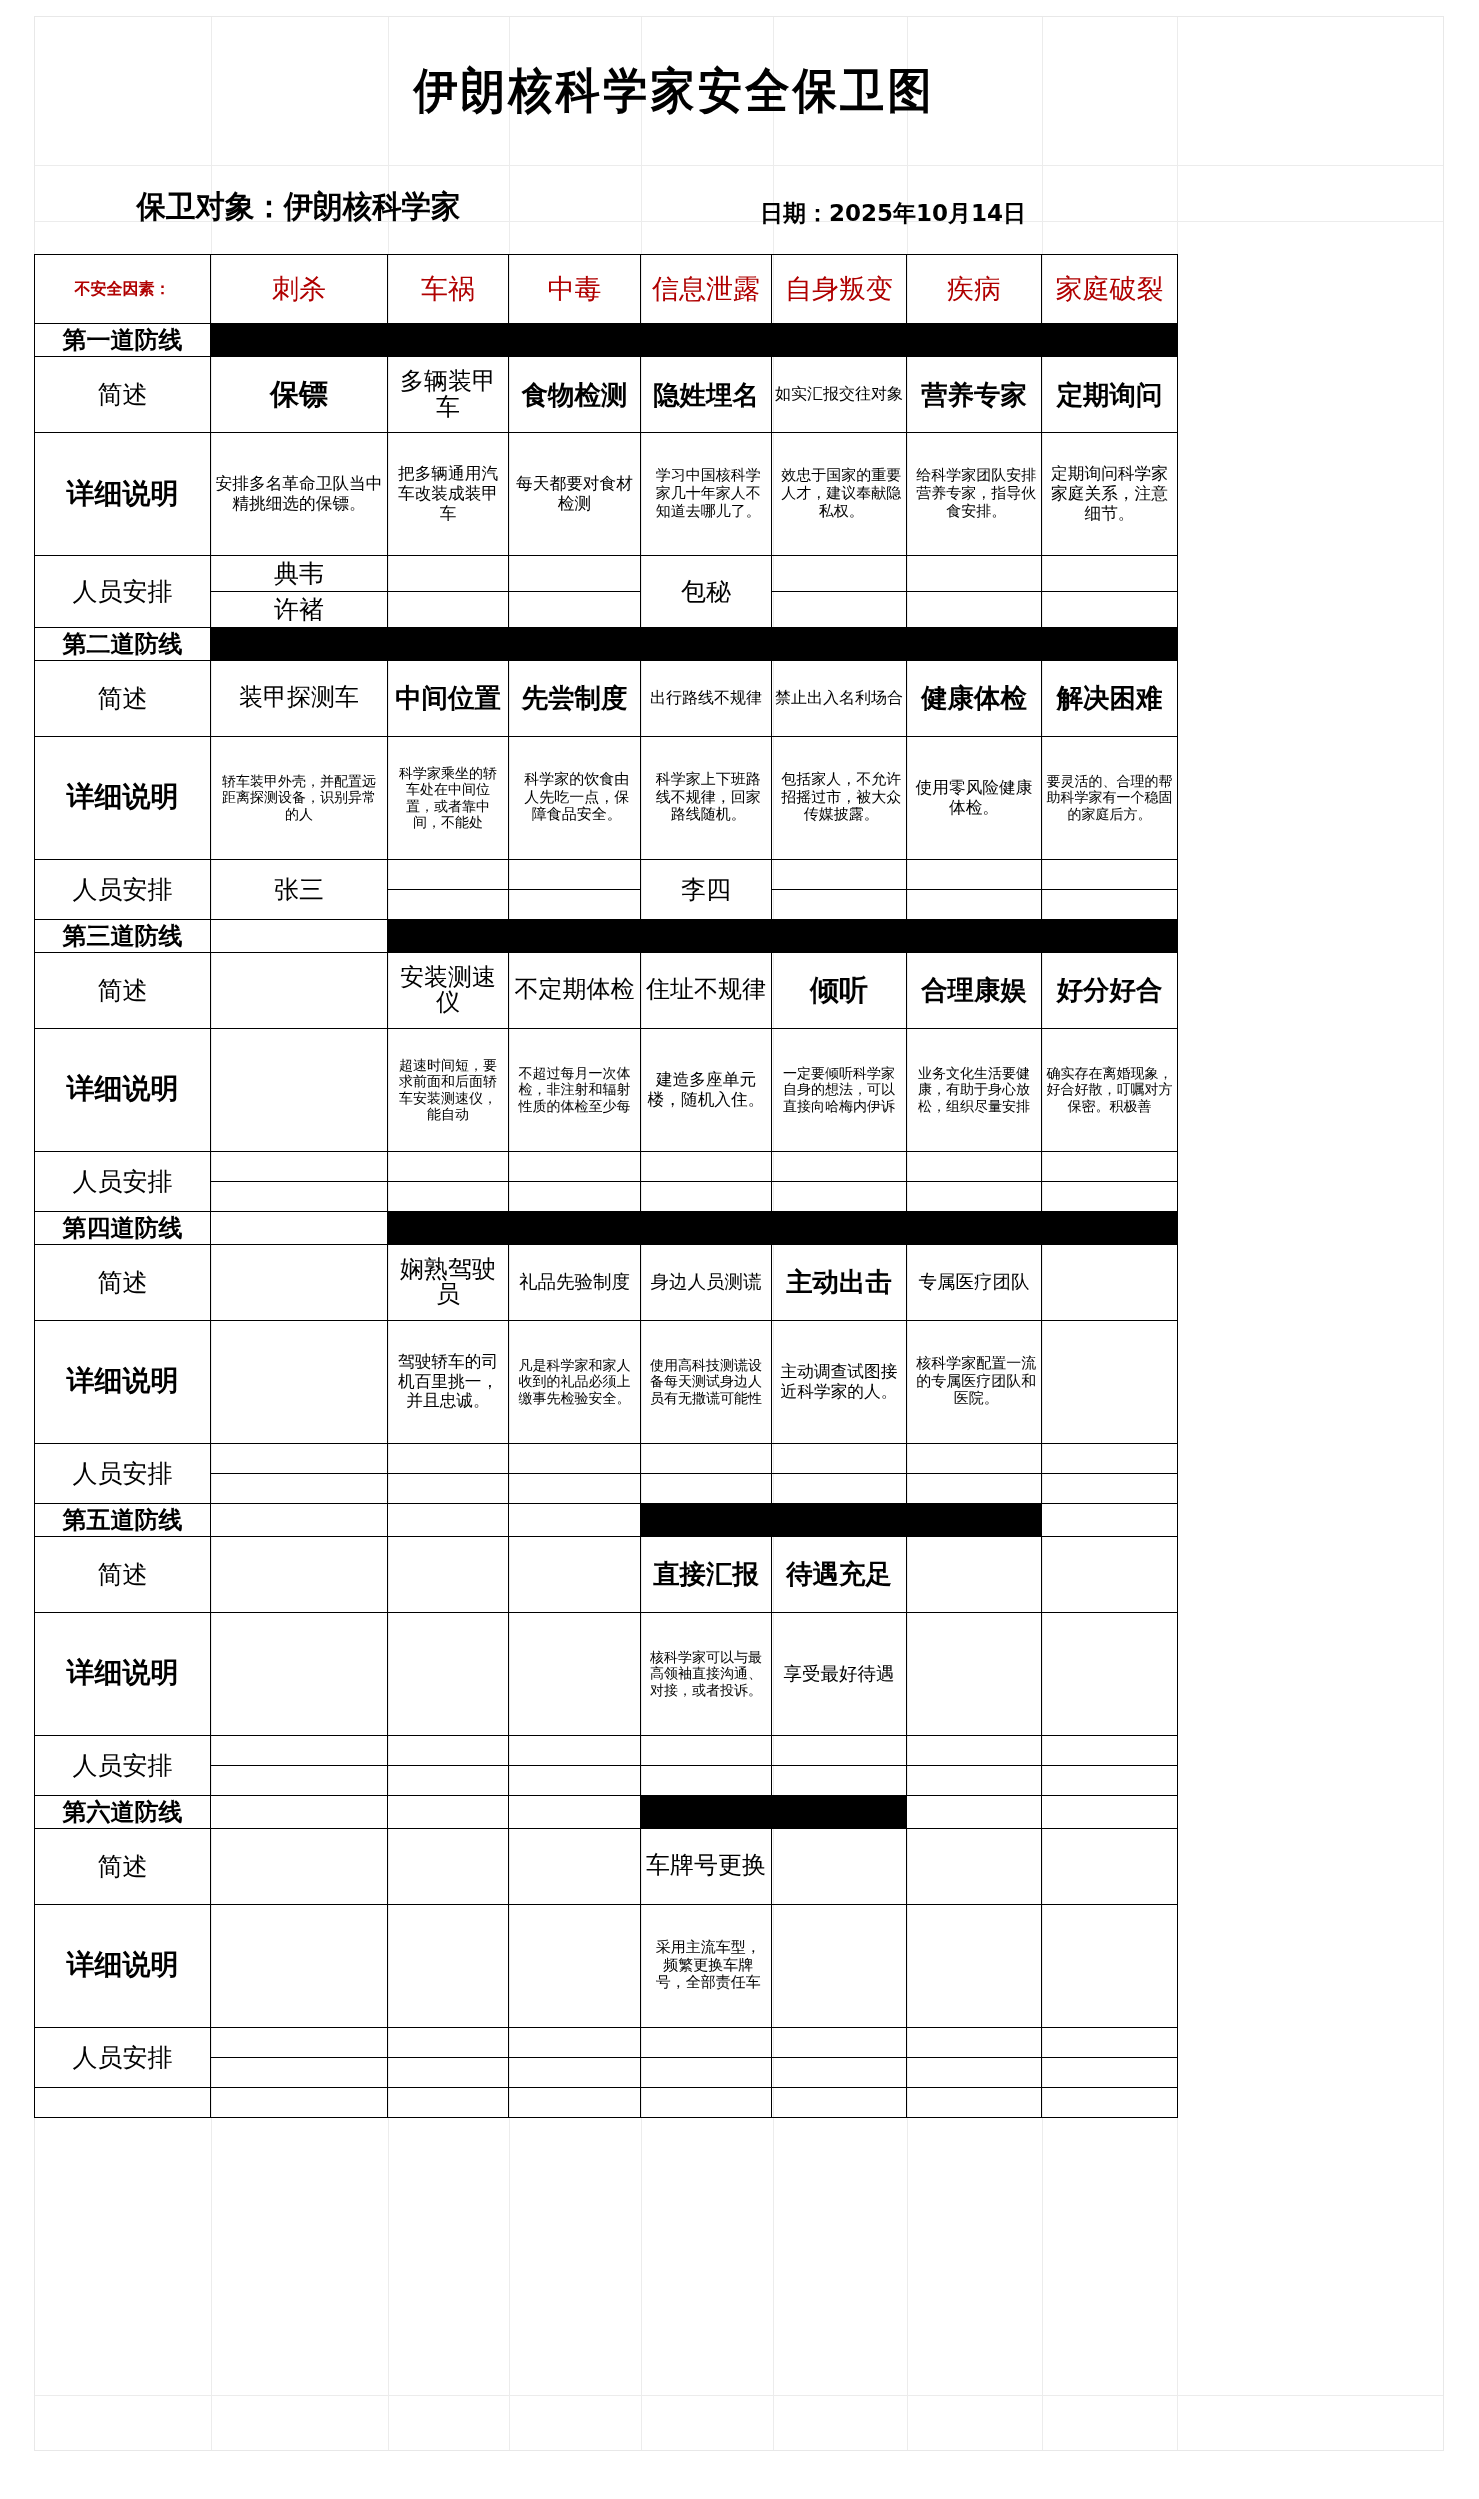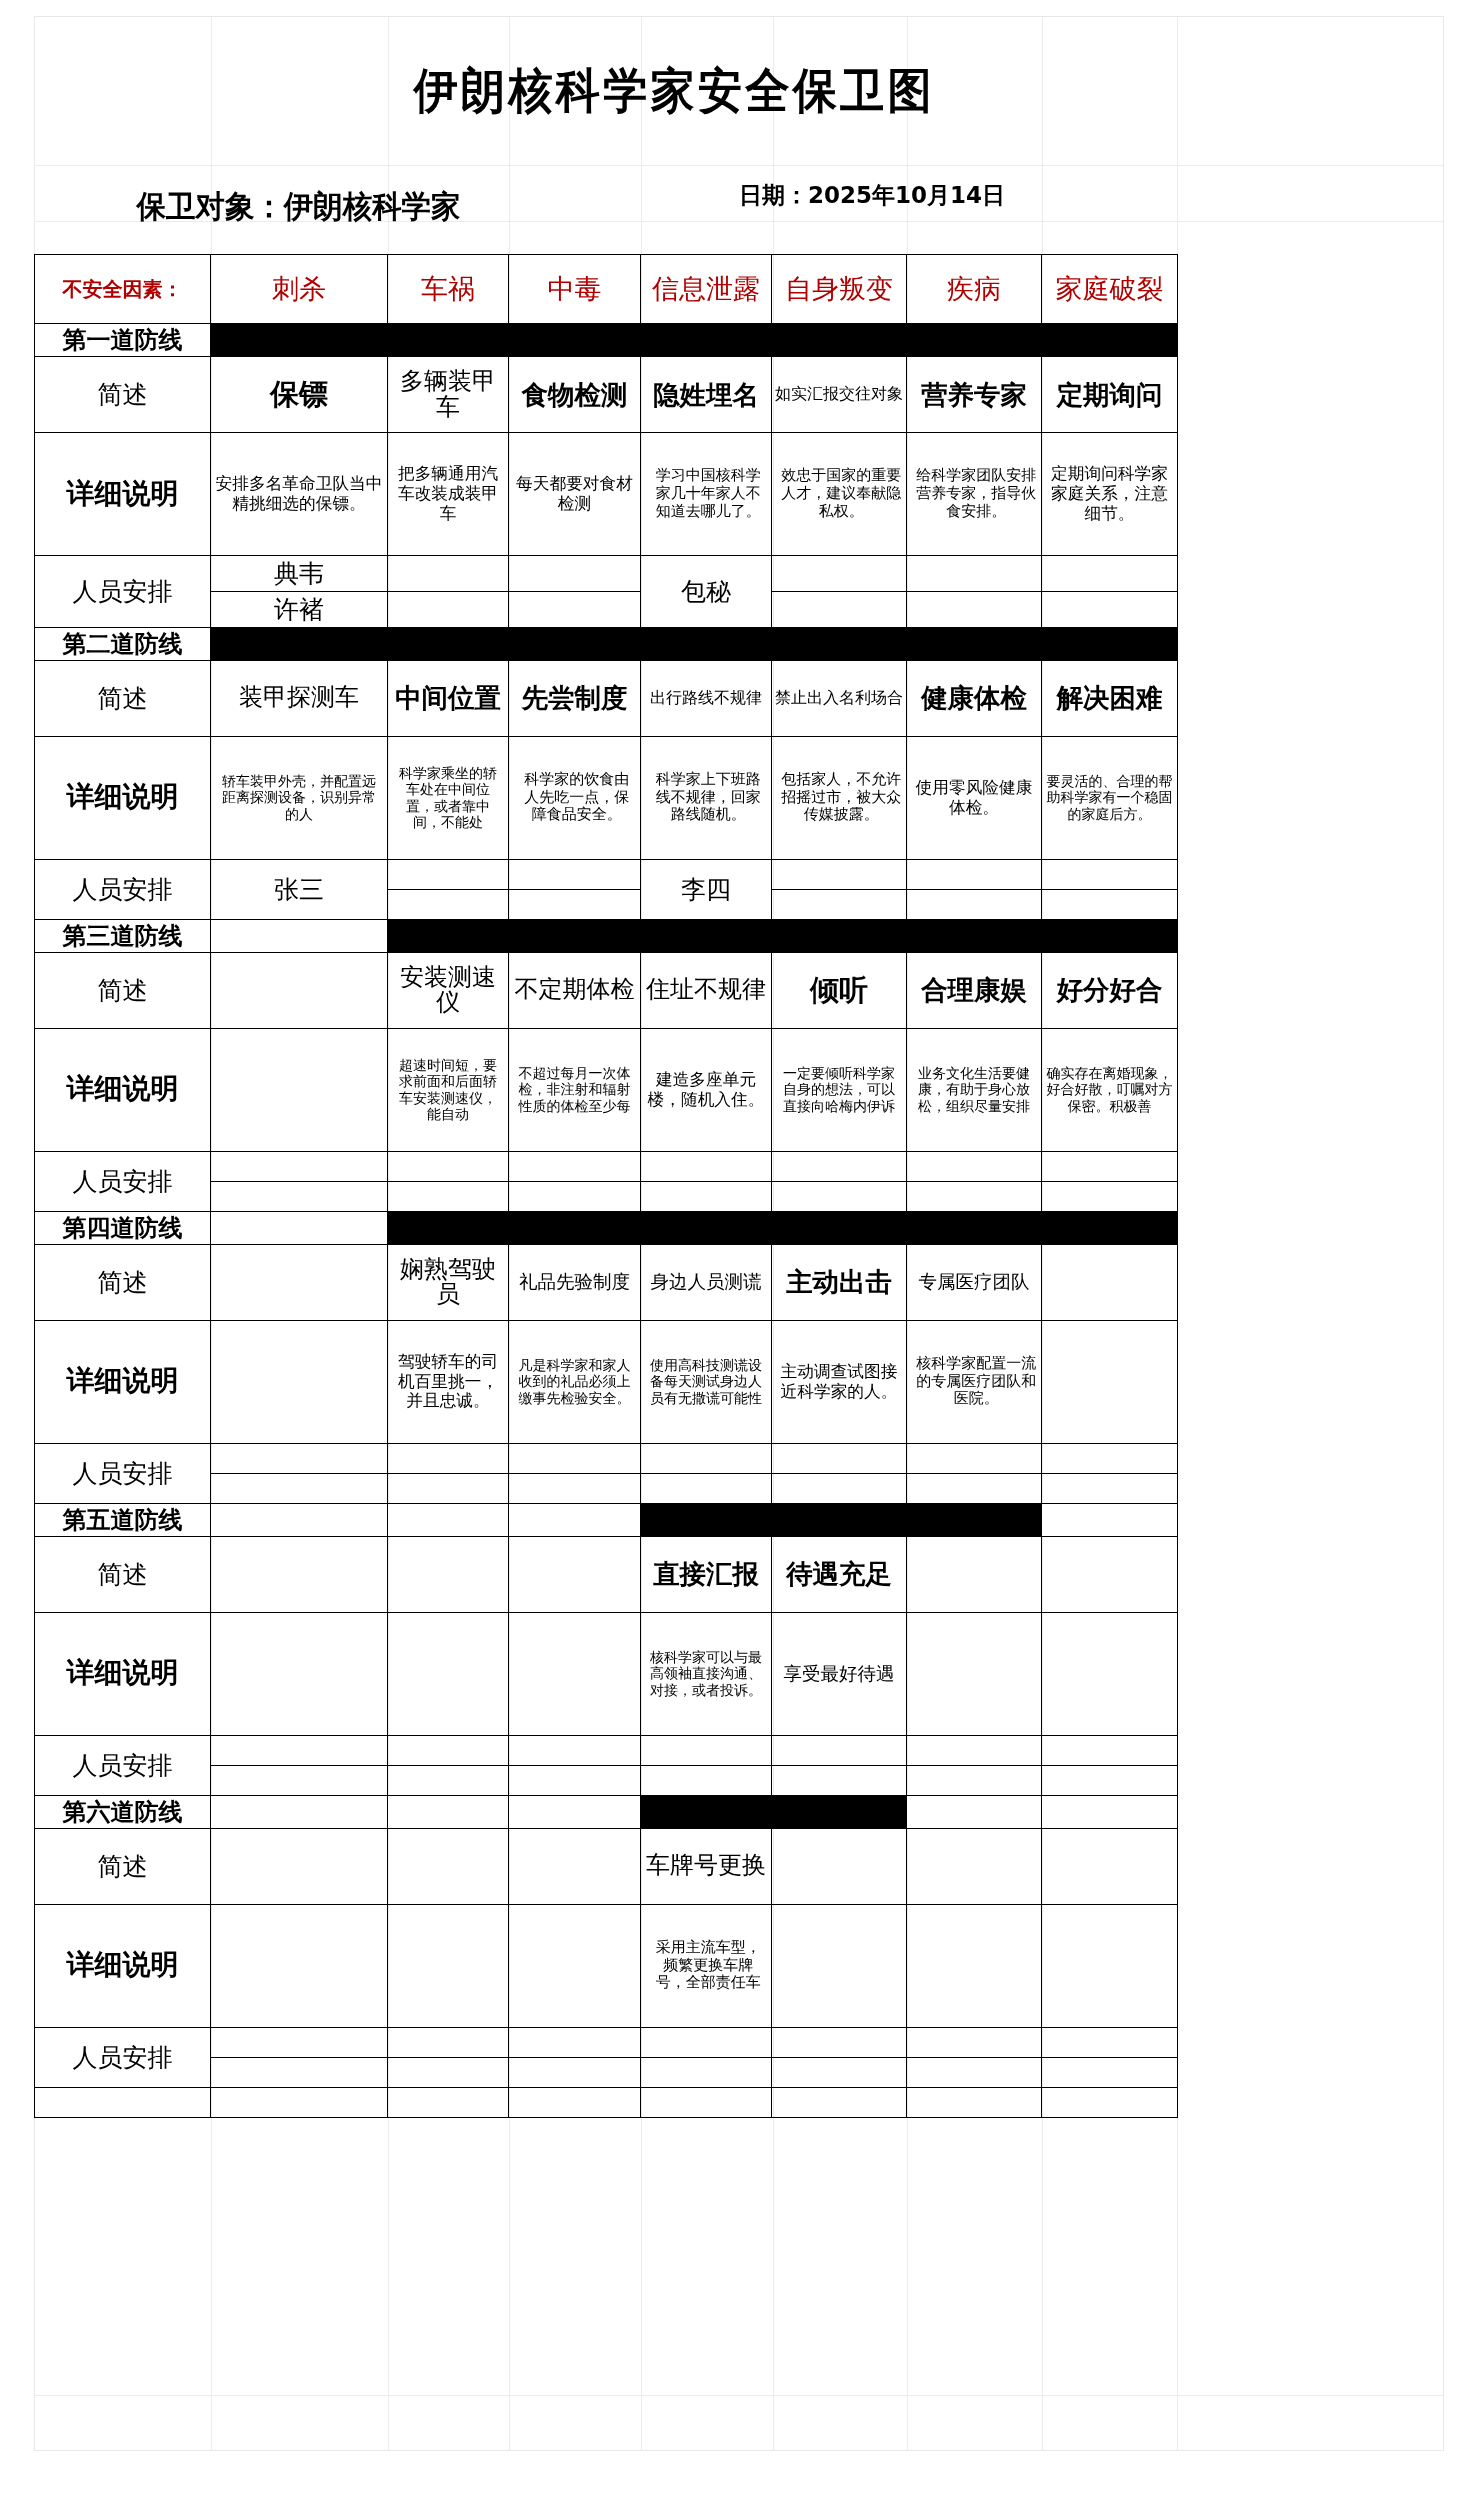--- a/index.html
+++ b/index.html
@@ -56,23 +56,23 @@
     left: 34px; top: 167px;
     width: 529px; height: 79px;
     display: flex; align-items: center; justify-content: center;
   }
   .subject-text {
     font-size: 31px; font-weight: 700; color: #000; white-space: nowrap;
     transform: scaleX(0.95);
   }
   .date-cell {
     position: absolute;
-    left: 739px; top: 180px;
+    left: 760px; top: 180px;
     width: 422px; height: 66px;
-    display: flex; justify-content: flex-start;
+    display: flex; align-items: center; justify-content: flex-start;
   }
   .date-text {
     font-size: 23px; font-weight: 700; color: #000; white-space: nowrap;
   }
 
   
   table.main {
     position: absolute;
     left: 34px;
     top: 254px;
@@ -96,21 +96,21 @@
   col.c3 { width: 132px; }
   col.c4 { width: 131px; }
   col.c5 { width: 135px; }
   col.c6 { width: 135px; }
   col.c7 { width: 136px; }
   col.c8 { width: 268px; }
 
   
   tr.risk-row td { height: 69px; }
   .risk-label {
-    color: #b00000; font-weight: 700; font-size: 20px;
+    color: #b00000; font-weight: 700; font-size: 16px;
     white-space: nowrap;
   }
   .risk-name {
     color: #b00000; font-weight: 400; font-size: 27px;
     white-space: nowrap;
   }
 
   
   tr.line-row td { height: 30px; padding: 0; font-family: Liberation Mono, monospace; }
   td.blackcell { background: #000000; border-color: #000000; }

